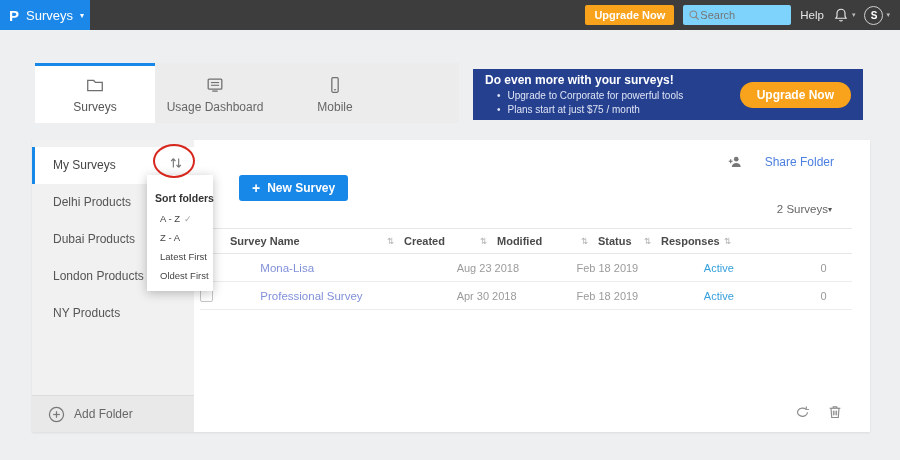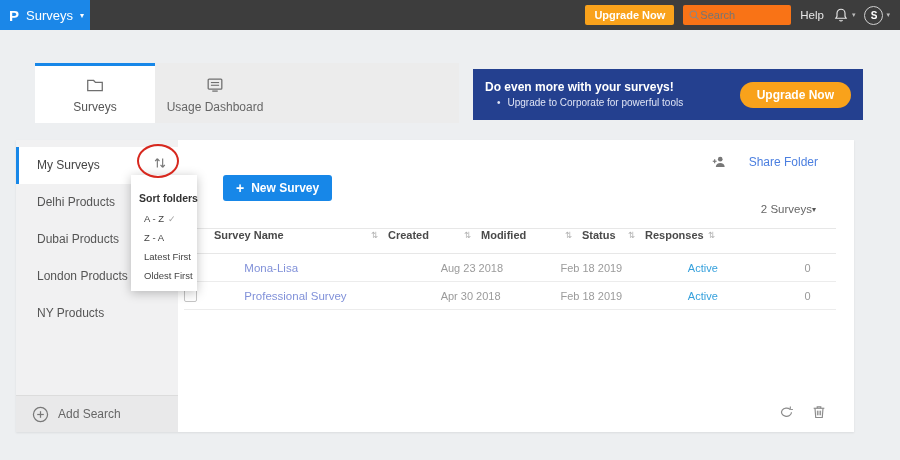--- a/index.html
+++ b/index.html
@@ -7,21 +7,21 @@
   svg { display:block; }
 
   
   .topbar { position:absolute; left:0; top:0; width:900px; height:30px; background:#3d3d3d; }
   .logo-block { position:absolute; left:0; top:0; width:90px; height:30px; background:#1b87e8; display:flex; align-items:center; padding-left:9px; gap:7px; cursor:pointer; }
   .logo-glyph { color:#fff; font-weight:bold; font-size:15px; }
   .logo-title { color:#fff; font-size:13px; }
   .caret { font-size:8px; color:#fff; }
   .topbar-right { position:absolute; right:10px; top:0; height:30px; display:flex; align-items:center; gap:9px; }
   .upgrade-btn { background:#f9a21b; color:#fff; font-weight:bold; font-size:11px; padding:4px 9px; border-radius:2px; border:none; cursor:pointer; font-family:inherit; }
-  .search-box { width:108px; height:20px; background:#f97316; border-radius:2px; display:flex; align-items:center; padding-left:5px; }
+  .search-box { width:108px; height:20px; background:#7dd3fc; border-radius:2px; display:flex; align-items:center; padding-left:5px; }
   .search-box input { border:none; outline:none; width:80px; font-size:11px; color:#444; background:transparent; font-family:inherit; }
   .help-link { color:#e6e6e6; font-size:11.5px; cursor:pointer; }
   .icon-group { display:flex; align-items:center; gap:3px; cursor:pointer; }
   .caret-dim { font-size:7px; color:#bbb; }
   .avatar { width:19px; height:19px; border:1px solid #d0d0d0; border-radius:50%; display:flex; align-items:center; justify-content:center; color:#fff; font-size:10px; font-weight:bold; }
 
   
   .tabstrip { position:absolute; left:35px; top:63px; width:424px; height:60px; background:#ececec; display:flex; }
   .tab { width:120px; height:60px; display:flex; flex-direction:column; align-items:center; justify-content:center; gap:5px; color:#666; font-size:12px; cursor:pointer; border-top:3px solid transparent; }
   .tab svg { color:#6f6f6f; }
@@ -29,21 +29,21 @@
 
   
   .banner { position:absolute; left:473px; top:69px; width:390px; height:51px; background:#24408f; display:flex; align-items:center; padding:0 12px; }
   .banner-text { color:#fff; }
   .banner-title { font-size:12px; font-weight:bold; margin-bottom:2px; }
   .banner-bullet { font-size:10px; color:#dfe4f5; margin-left:12px; line-height:14px; }
   .banner-bullet::before { content:"•"; margin-right:7px; }
   .banner-cta { margin-left:auto; background:#f9a21b; color:#fff; font-weight:bold; font-size:12px; border:none; border-radius:13px; padding:6px 17px; cursor:pointer; font-family:inherit; }
 
   
-  .maincard { position:absolute; left:16px; top:140px; width:838px; height:292px; background:#fff; box-shadow:0 1px 2px rgba(0,0,0,.08); }
+  .maincard { position:absolute; left:32px; top:140px; width:838px; height:292px; background:#fff; box-shadow:0 1px 2px rgba(0,0,0,.08); }
 
   
   .sidebar { position:absolute; left:0; top:0; bottom:0; width:162px; background:#f1f1f2; }
   .sidebar-spacer { height:7px; }
   .folder-item { height:37px; line-height:37px; padding-left:18px; font-size:12px; color:#555; border-left:3px solid transparent; cursor:pointer; white-space:nowrap; }
   .folder-item.active { background:#fff; border-left-color:#1787e8; color:#444; }
   .add-folder { position:absolute; left:0; right:0; bottom:0; height:37px; background:#e9e9ea; border-top:1px solid #dcdcdc; display:flex; align-items:center; gap:9px; padding-left:16px; cursor:pointer; }
   .add-folder-label { font-size:12px; color:#666; }
 
   
@@ -57,21 +57,21 @@
   
   .mainpane { position:absolute; left:162px; top:0; right:0; bottom:0; }
   .share-folder { position:absolute; top:14px; right:36px; display:flex; align-items:center; gap:22px; cursor:pointer; }
   .share-label { font-size:12px; color:#4b7fe0; }
   .new-survey-btn { position:absolute; left:45px; top:35px; height:26px; background:#1787e8; color:#fff; border:none; border-radius:3px; font-weight:bold; font-size:12px; padding:0 13px; display:flex; align-items:center; gap:7px; cursor:pointer; font-family:inherit; }
   .count-dd { position:absolute; top:63px; right:38px; display:flex; align-items:center; font-size:11.5px; color:#666; cursor:pointer; }
   .count-caret { font-size:8px; color:#555; }
 
   
   .survey-table { position:absolute; left:6px; top:88px; width:652px; }
-  .thead { display:flex; align-items:flex-start; height:26px; border-top:1px solid #e7e7e7; border-bottom:1px solid #e7e7e7; font-size:11px; font-weight:bold; color:#4a4a4a; }
+  .thead { display:flex; align-items:center; height:26px; border-top:1px solid #e7e7e7; border-bottom:1px solid #e7e7e7; font-size:11px; font-weight:bold; color:#4a4a4a; }
   .th { display:flex; align-items:center; justify-content:space-between; padding-right:10px; }
   .sort-glyph { font-size:8.5px; color:#b0b0b0; font-weight:normal; }
   .c0{width:30px;} .c1{width:174px;} .c2{width:93px;} .c3{width:101px;} .c4{width:63px;} .c5{width:80px;}
   .trow { display:flex; align-items:center; height:28px; border-bottom:1px solid #ececec; font-size:11px;gap:32px; }
   .checkbox { width:13px; height:13px; border:1px solid #c5c5c5; border-radius:2px; background:#fff; cursor:pointer; }
   .cell-name { color:#8191d9; font-size:11.5px; cursor:pointer; white-space:nowrap; overflow:hidden; }
   .cell-date { color:#9b9b9b; }
   .cell-status { color:#35a0dc; cursor:pointer; }
   .cell-resp { color:#999; text-align:center; width:60px; }
   .bottom-icons { position:absolute; bottom:12px; right:27px; display:flex; gap:16px; }
@@ -119,46 +119,54 @@
   </div>
   <div class="tab">
     <svg width="20" height="20" viewBox="0 0 22 22">
         <rect x="3.5" y="4.5" width="15" height="11" rx="1" fill="none" stroke="currentColor" stroke-width="1.4"></rect>
         <line x1="6.5" y1="8.3" x2="15.5" y2="8.3" stroke="currentColor" stroke-width="1.2"></line>
         <line x1="6.5" y1="11.3" x2="15.5" y2="11.3" stroke="currentColor" stroke-width="1.2"></line>
         <line x1="8" y1="17.7" x2="14" y2="17.7" stroke="currentColor" stroke-width="1.4"></line>
       </svg>
     <span>Usage Dashboard</span>
   </div>
+  <div class="tab">
+    <svg width="20" height="20" viewBox="0 0 22 22">
+        <rect x="7.5" y="3" width="7" height="16" rx="1.3" fill="none" stroke="currentColor" stroke-width="1.4"></rect>
+        <line x1="9.8" y1="16.2" x2="12.2" y2="16.2" stroke="currentColor" stroke-width="1.2"></line>
+      </svg>
+    <span>Mobile</span>
+  </div>
 </div>
 
 <div class="banner">
   <div class="banner-text">
     <div class="banner-title">Do even more with your surveys!</div>
     <div class="banner-bullet">Upgrade to Corporate for powerful tools</div>
+    <div class="banner-bullet">Plans start at just $75 / month</div>
   </div>
   <button class="banner-cta">Upgrade Now</button>
 </div>
 
 <div class="maincard">
 
   <div class="sidebar">
     <div class="sidebar-spacer"></div>
     <div class="folder-item active">My Surveys</div>
     <div class="folder-item">Delhi Products</div>
     <div class="folder-item">Dubai Products</div>
     <div class="folder-item">London Products</div>
     <div class="folder-item">NY Products</div>
     <div class="add-folder">
       <svg width="17" height="17" viewBox="0 0 18 18">
           <circle cx="9" cy="9" r="7.5" fill="none" stroke="#787878" stroke-width="1.3"></circle>
           <line x1="9" y1="5.5" x2="9" y2="12.5" stroke="#787878" stroke-width="1.3"></line>
           <line x1="5.5" y1="9" x2="12.5" y2="9" stroke="#787878" stroke-width="1.3"></line>
         </svg>
-      <span class="add-folder-label">Add Search</span>
+      <span class="add-folder-label">Add Folder</span>
     </div>
   </div>
 
   <div class="sort-btn">
     <svg width="16" height="16" viewBox="0 0 18 18">
         <path d="M6 14V4M6 4L3.6 7M6 4l2.4 3M12 4v10m0 0l-2.4-3m2.4 3l2.4-3" fill="none" stroke="#777" stroke-width="1.3"></path>
       </svg>
   </div>
   <div class="annotation-circle"></div>
 

